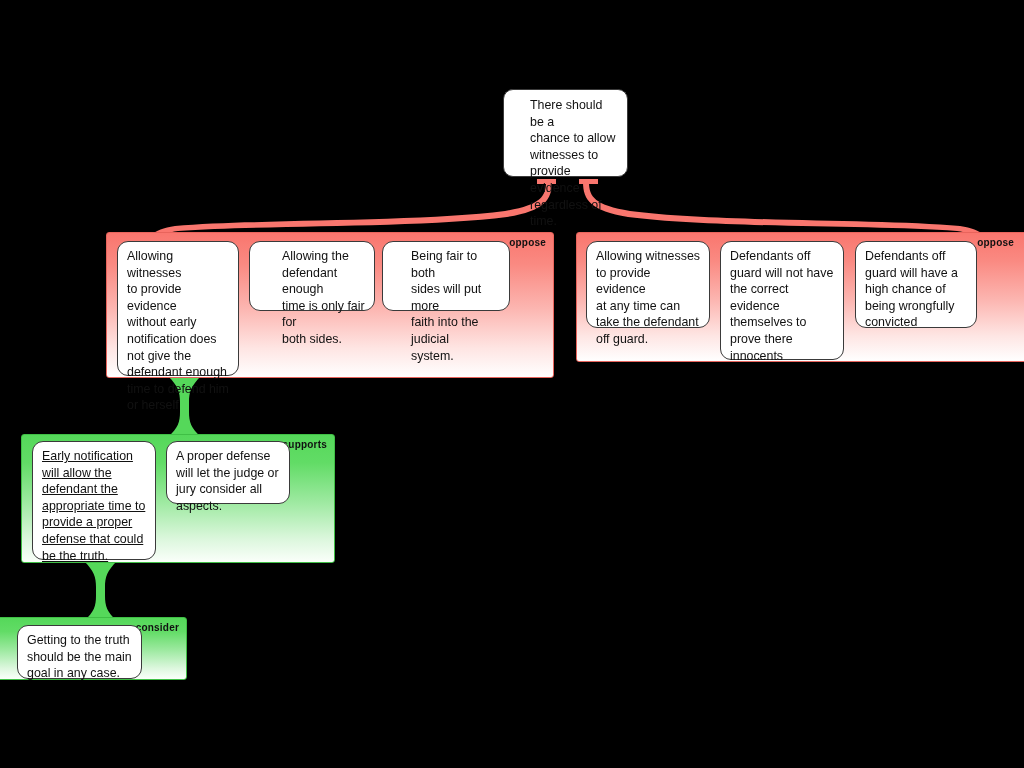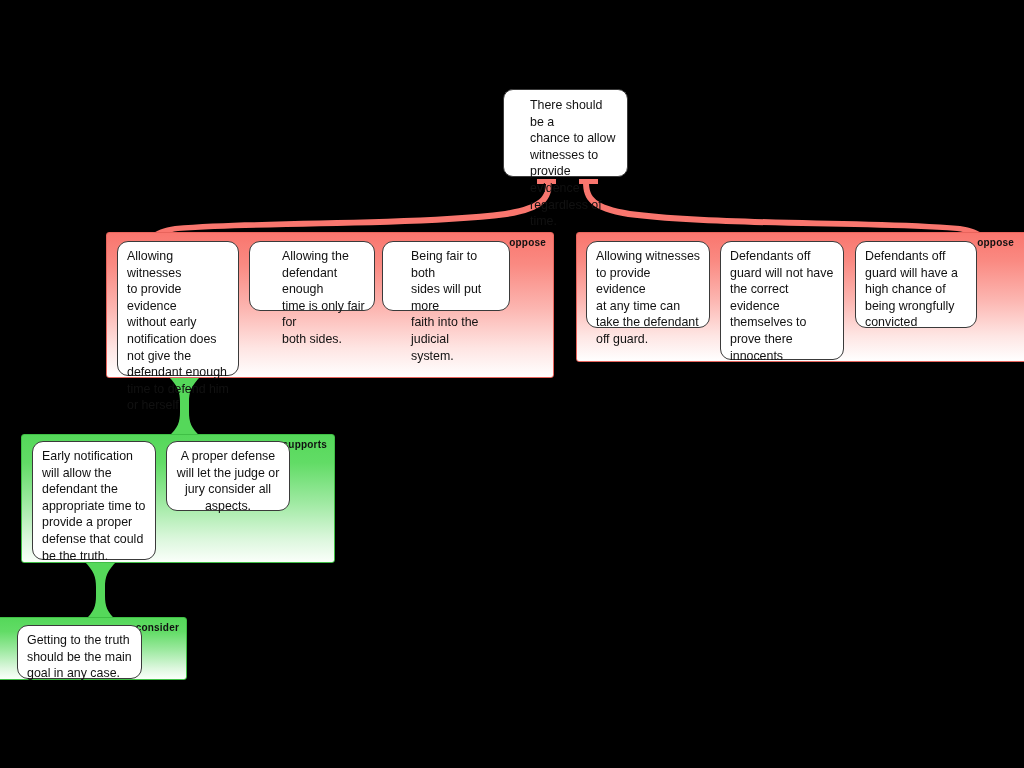--- a/index.html
+++ b/index.html
@@ -189,30 +189,30 @@
     <span class="card-text">Defendants off
 guard will have a
 high chance of
 being wrongfully
 convicted</span>
   </div>
 
   <div class="panel support" style="left:21px; top:434px; width:314px; height:129px;">
     <span class="panel-label">supports</span>
   </div>
-  <div class="card" style="left:32px; top:441px; width:124px; height:119px;">
+  <div class="card" style="left:32px; top:441px; width:124px; height:119px;text-decoration:underline;">
     <span class="card-text">Early notification
 will allow the
 defendant the
 appropriate time to
 provide a proper
 defense that could
 be the truth.</span>
   </div>
-  <div class="card" style="left:166px; top:441px; width:124px; height:70px;text-align:center;">
+  <div class="card" style="left:166px; top:441px; width:124px; height:63px;">
     <span class="card-text">A proper defense
 will let the judge or
 jury consider all
 aspects.</span>
   </div>
 
   <div class="panel support" style="left:-9px; top:617px; width:196px; height:63px;">
     <span class="panel-label">consider</span>
   </div>
   <div class="card" style="left:9px; top:625px; width:125px; height:54px;margin-left:8px;">

